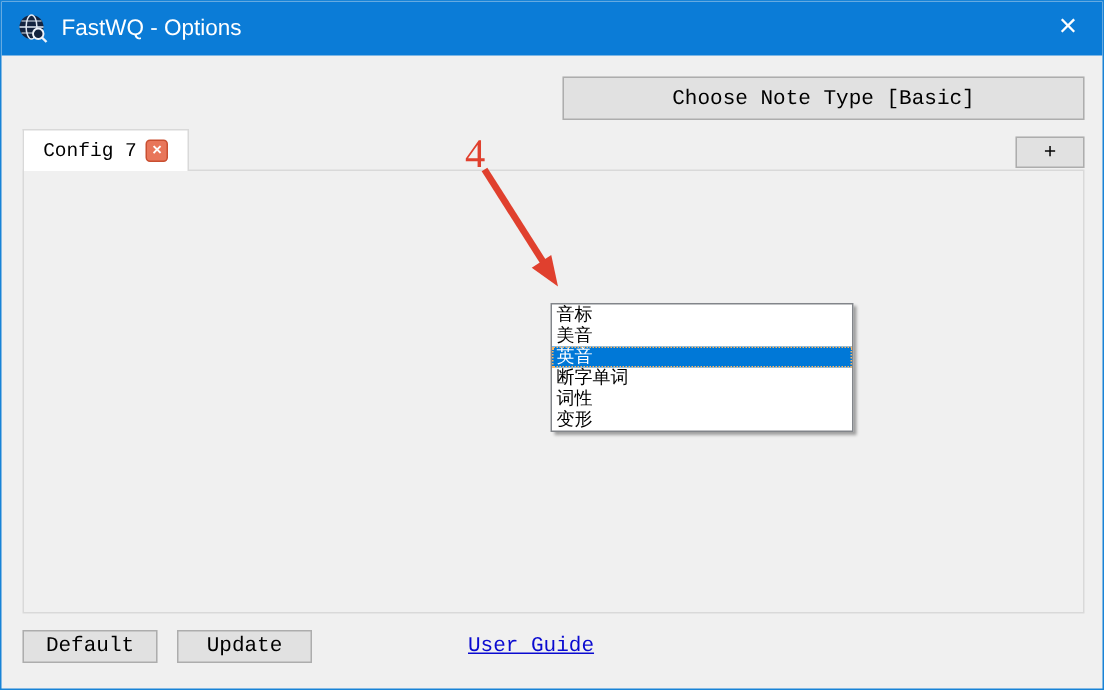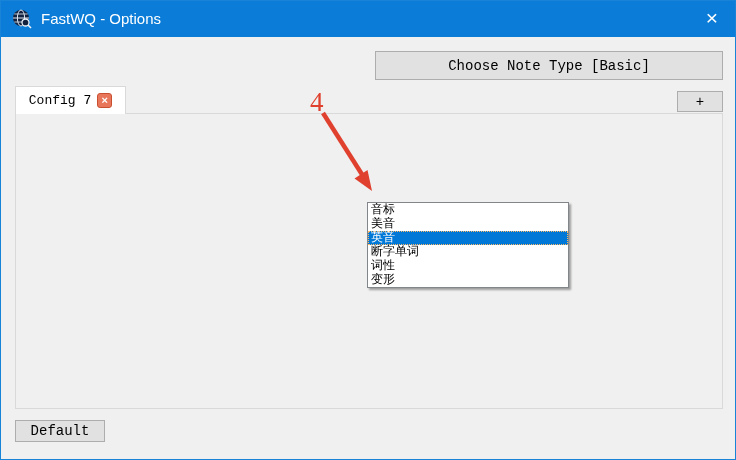--- a/index.html
+++ b/index.html
@@ -286,20 +286,22 @@
   <div class="droplist">
     <div class="item">音标</div>
     <div class="item">美音</div>
     <div class="item sel">英音</div>
     <div class="item">断字单词</div>
     <div class="item">词性</div>
     <div class="item">变形</div>
   </div>
 
   <div class="btn f-btn" style="left:14px; width:90px">Default</div>
+  <div class="btn f-btn" style="left:117px; width:90px">Update</div>
+  <div class="link">User Guide</div>
 
   <div class="anno-layer">
     <svg width="736" height="460" viewBox="0 0 736 460">
       <line x1="322" y1="112" x2="362" y2="175" stroke="#e0402e" stroke-width="4.5"></line>
       <polygon points="371,190 353.5,177.5 366.5,169" fill="#e0402e"></polygon>
     </svg>
     <div class="anno-num">4</div>
   </div>
 
 </div>

